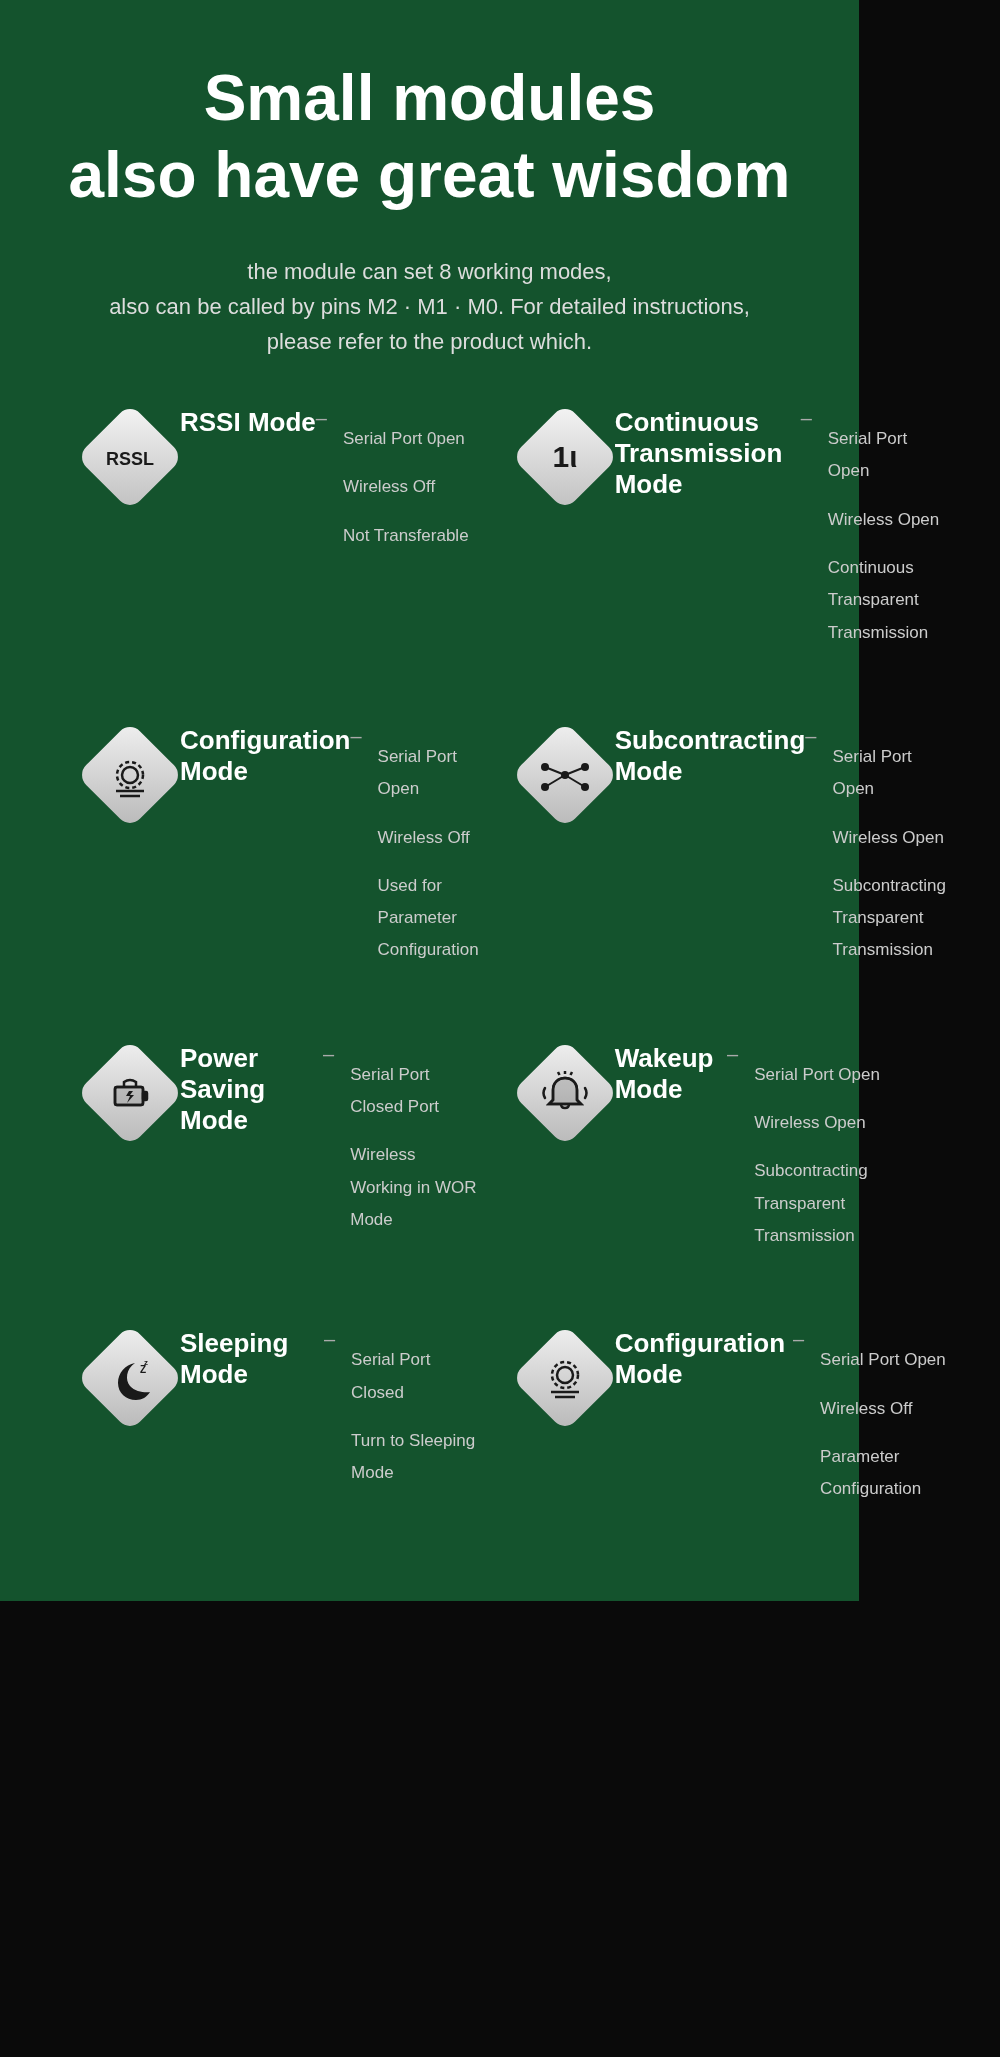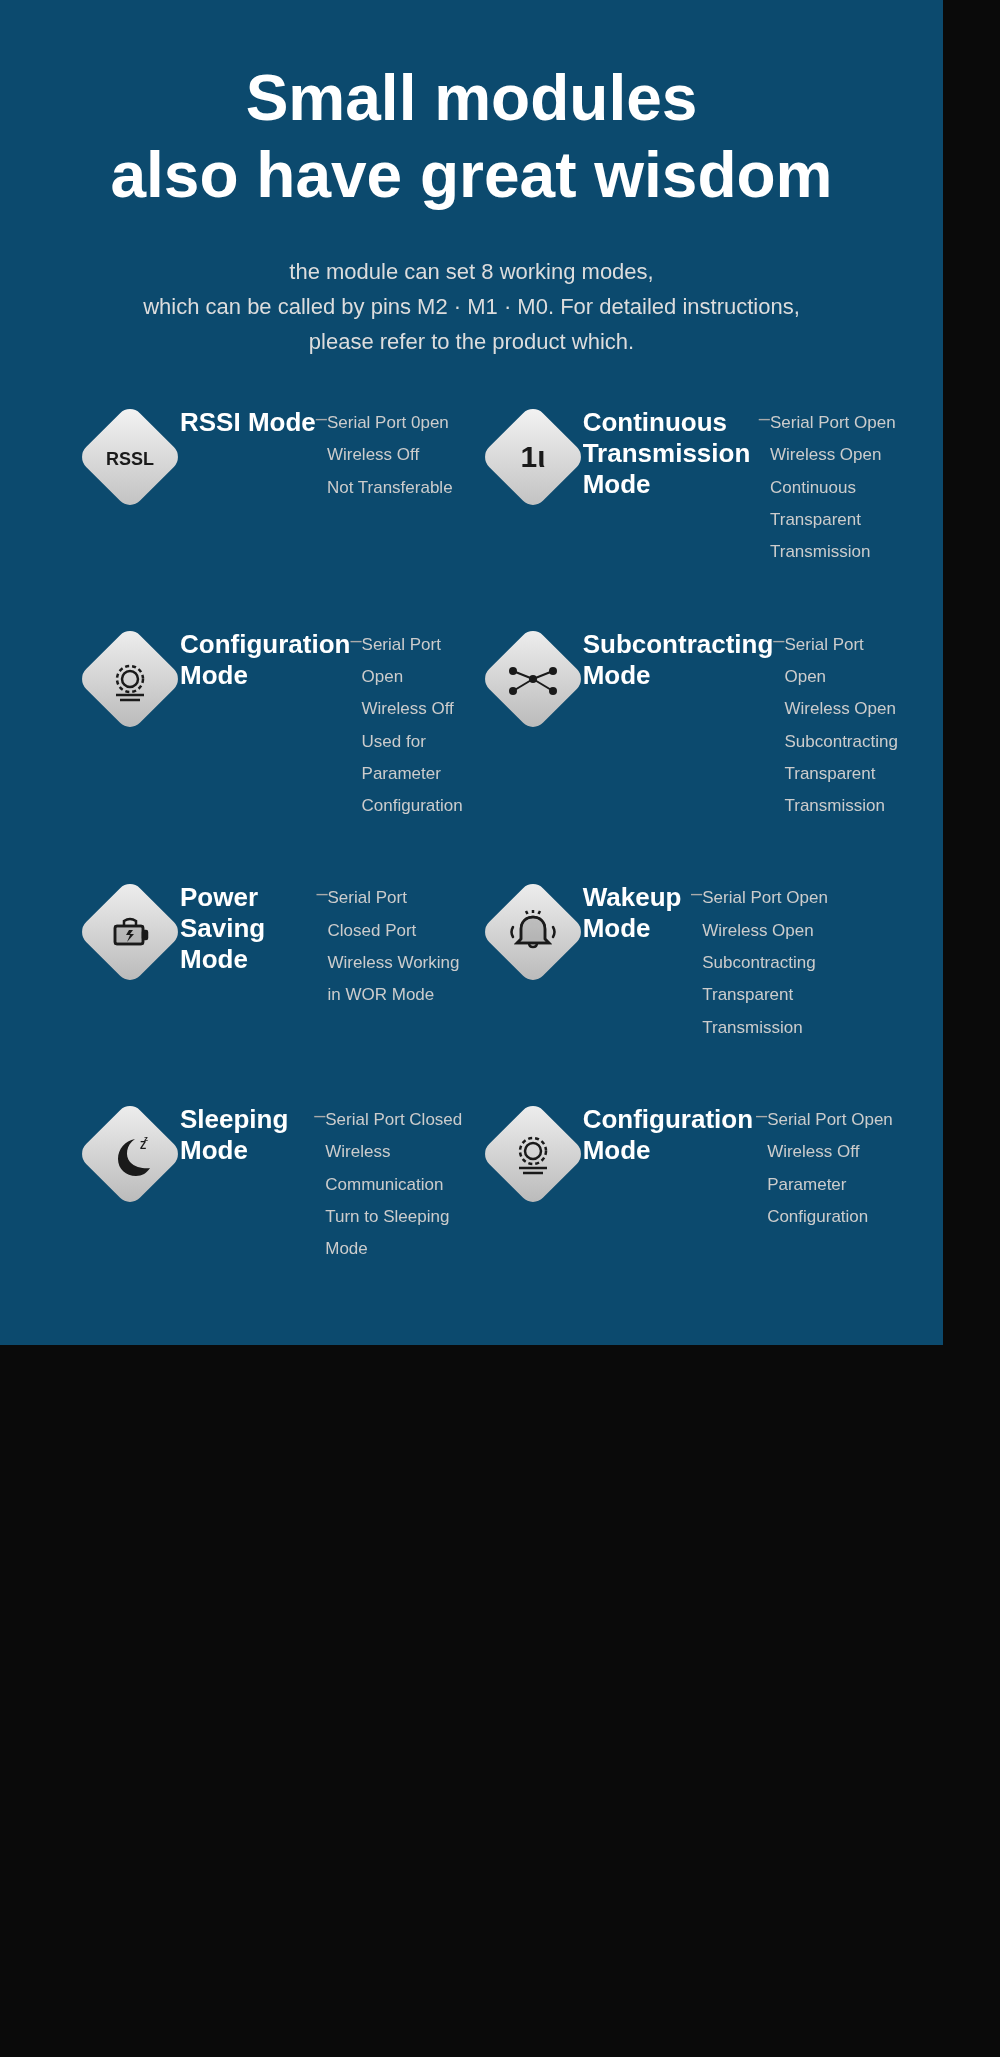--- a/index.html
+++ b/index.html
@@ -6,22 +6,22 @@
 
     body {
       background-color: #0a0a0a;
       color: #ffffff;
       font-family: -apple-system, BlinkMacSystemFont, 'Segoe UI', Arial, sans-serif;
       width: 1000px;
       min-height: 2057px;
     }
 
     .page-container {
-      width: 943px;
-      background: #0c4a6e;
+      width: 859px;
+      background: #14532d;
       padding: 60px 40px 80px;
     }
 
     .hero-title {
       text-align: center;
       margin-bottom: 40px;
     }
 
     .hero-title h1 {
       font-size: 64px;
@@ -69,39 +69,39 @@
       margin-bottom: 10px;
     }
 
     .mode-detail {
       font-size: 17px;
       color: #cccccc;
       line-height: 1.8;
     }
 
     .mode-detail p {
-      margin: 0;
+      margin: 16px;
       line-height: 1.9;
     }
   </style>
 </head>
 <body>
 
 <div class="page-container">
 
   <div class="hero-title">
     <h1>
       <span>Small modules</span><br>
       <span>also have great wisdom</span>
     </h1>
   </div>
 
   <div class="hero-subtitle">
     <p>the module can set 8 working modes,</p>
-    <p>which can be called by pins M2 · M1 · M0. For detailed instructions,</p>
+    <p>also can be called by pins M2 · M1 · M0. For detailed instructions,</p>
     <p>please refer to the product which.</p>
   </div>
 
   <div class="modes-grid">
 
     <div class="mode-card">
       <div class="diamond-wrapper">
         <svg width="100" height="100" viewBox="0 0 100 100">
           <rect x="12" y="12" width="76" height="76" rx="14" ry="14" fill="url(#grad1)" transform="rotate(45 50 50)"></rect>
           <defs>
@@ -284,21 +284,20 @@
           <path d="M55 35 C45 37 38 45 38 55 C38 65 46 72 56 72 C62 72 67 69 70 64 C66 65 55 64 50 58 C45 52 46 41 55 35 Z" fill="#1a1a1a"></path>
 
           <text x="60" y="45" font-size="10" font-weight="bold" fill="#1a1a1a" font-family="Arial">Z</text>
           <text x="64" y="37" font-size="8" font-weight="bold" fill="#1a1a1a" font-family="Arial">z</text>
         </svg>
       </div>
       <div class="mode-title">Sleeping Mode</div>
       <div class="mode-divider">–</div>
       <div class="mode-detail">
         <p>Serial Port Closed</p>
-        <p>Wireless Communication</p>
         <p>Turn to Sleeping Mode</p>
       </div>
     </div>
 
     <div class="mode-card">
       <div class="diamond-wrapper">
         <svg width="100" height="100" viewBox="0 0 100 100">
           <rect x="12" y="12" width="76" height="76" rx="14" ry="14" fill="url(#grad8)" transform="rotate(45 50 50)"></rect>
           <defs>
             <linearGradient id="grad8" x1="0%" y1="0%" x2="100%" y2="100%">

